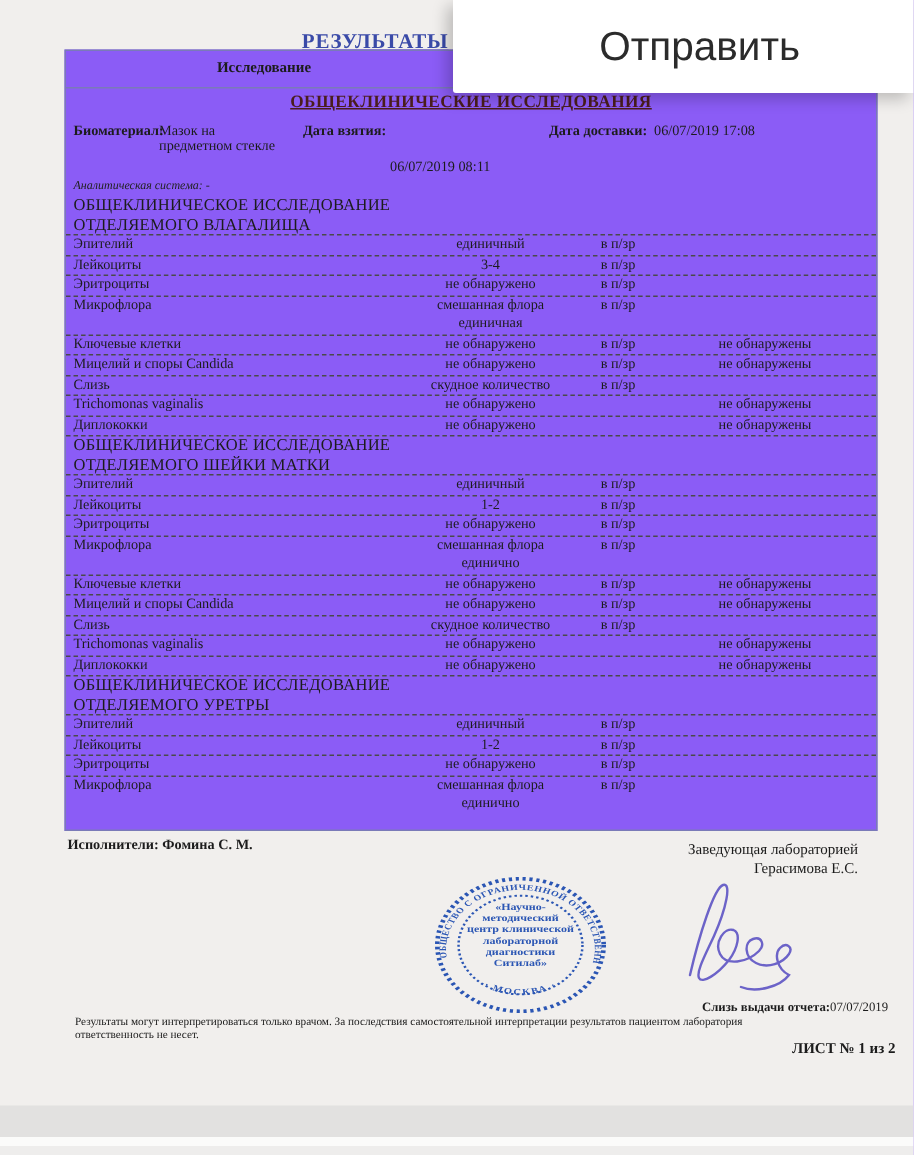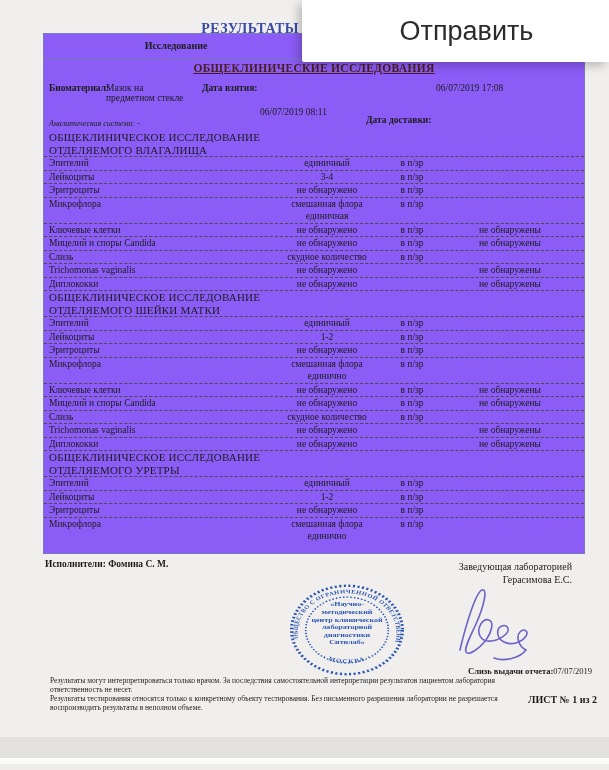--- a/index.html
+++ b/index.html
@@ -19,21 +19,21 @@
           border:1px solid #7a7ab8;background:#8b5cf6;}
   .thead{height:24px;border-bottom:1px solid #7a7ab8;}
   .thead .col-study{display:inline-block;width:264px;text-align:center;font-weight:bold;
           font-size:10px;line-height:24px;}
   .doc-title{margin-top:3px;height:18px;text-align:center;font-weight:bold;font-size:11.5px;
           color:#4a1d1d;text-decoration:underline;letter-spacing:.3px;}
   .meta{position:relative;height:38px;font-size:9.5px;}
   .meta span{position:absolute;top:3px;white-space:pre-line;}
   .meta .lbl{font-weight:bold;}
   .m-b-l{left:5px;} .m-b-v{left:62px;width:100px;} .m-t-l{left:158px;} .m-t-v{left:216px;margin-top:24px;}
-  .m-d-l{left:322px;margin-top:32px;} .m-d-v{left:392px;}
+  .m-d-l{left:322px;} .m-d-v{left:392px;}
   .analytic{font-style:italic;font-size:8px;padding-left:5px;height:13px;line-height:12px;color:#222;}
   .sec-heading{font-size:11px;line-height:12.5px;padding-left:5px;white-space:pre-line;
           border-bottom:1px dashed #4a4a4a;letter-spacing:.2px;}
   .trow{display:grid;grid-template-columns:224px 118px 52px 144px;font-size:9.5px;
           line-height:12.5px;border-bottom:1px dashed #4a4a4a;}
   .trow:last-child{border-bottom:none;}
   .cell{white-space:pre-line;}
   .cell-name{padding-left:5px;text-align:left;}
   .cell-result,.cell-units,.cell-ref{text-align:center;}
   
@@ -253,19 +253,18 @@
 
   <svg class="signature" width="105" height="84" viewBox="0 0 105 84">
     <path d="M14,66 C20,40 30,8 36,6 C42,4 38,22 30,40 C24,53 18,64 20,68 C22,72 32,66 40,56 C46,48 48,38 43,36 C37,34 30,44 34,52 C38,60 52,58 60,50 C64,46 62,40 56,42 C50,44 50,54 58,58 C66,62 76,58 80,52 C83,47 78,44 74,48 C70,52 72,62 80,66 C74,74 58,78 48,74" fill="none" stroke="#6c63c8" stroke-width="1.6" stroke-linecap="round"></path>
   </svg>
 
   <div class="report-date">
     <span class="lbl">Слизь выдачи отчета:</span><span>07/07/2019</span>
   </div>
 
   <div class="disc1">Результаты могут интерпретироваться только врачом. За последствия самостоятельной интерпретации результатов пациентом лаборатория ответственность не несет.</div>
-  <div class="disc2">Результаты тестирования относятся только к конкретному объекту тестирования. Без письменного разрешения лаборатории не разрешается воспроизводить результаты в неполном объеме.</div>
   <div class="sheet">ЛИСТ № 1 из 2</div>
 
   <div class="bottom-bar"></div>
   <div class="bottom-strip"></div>
   <div class="bottom-edge"></div>
 </div>
 
 </body></html>

